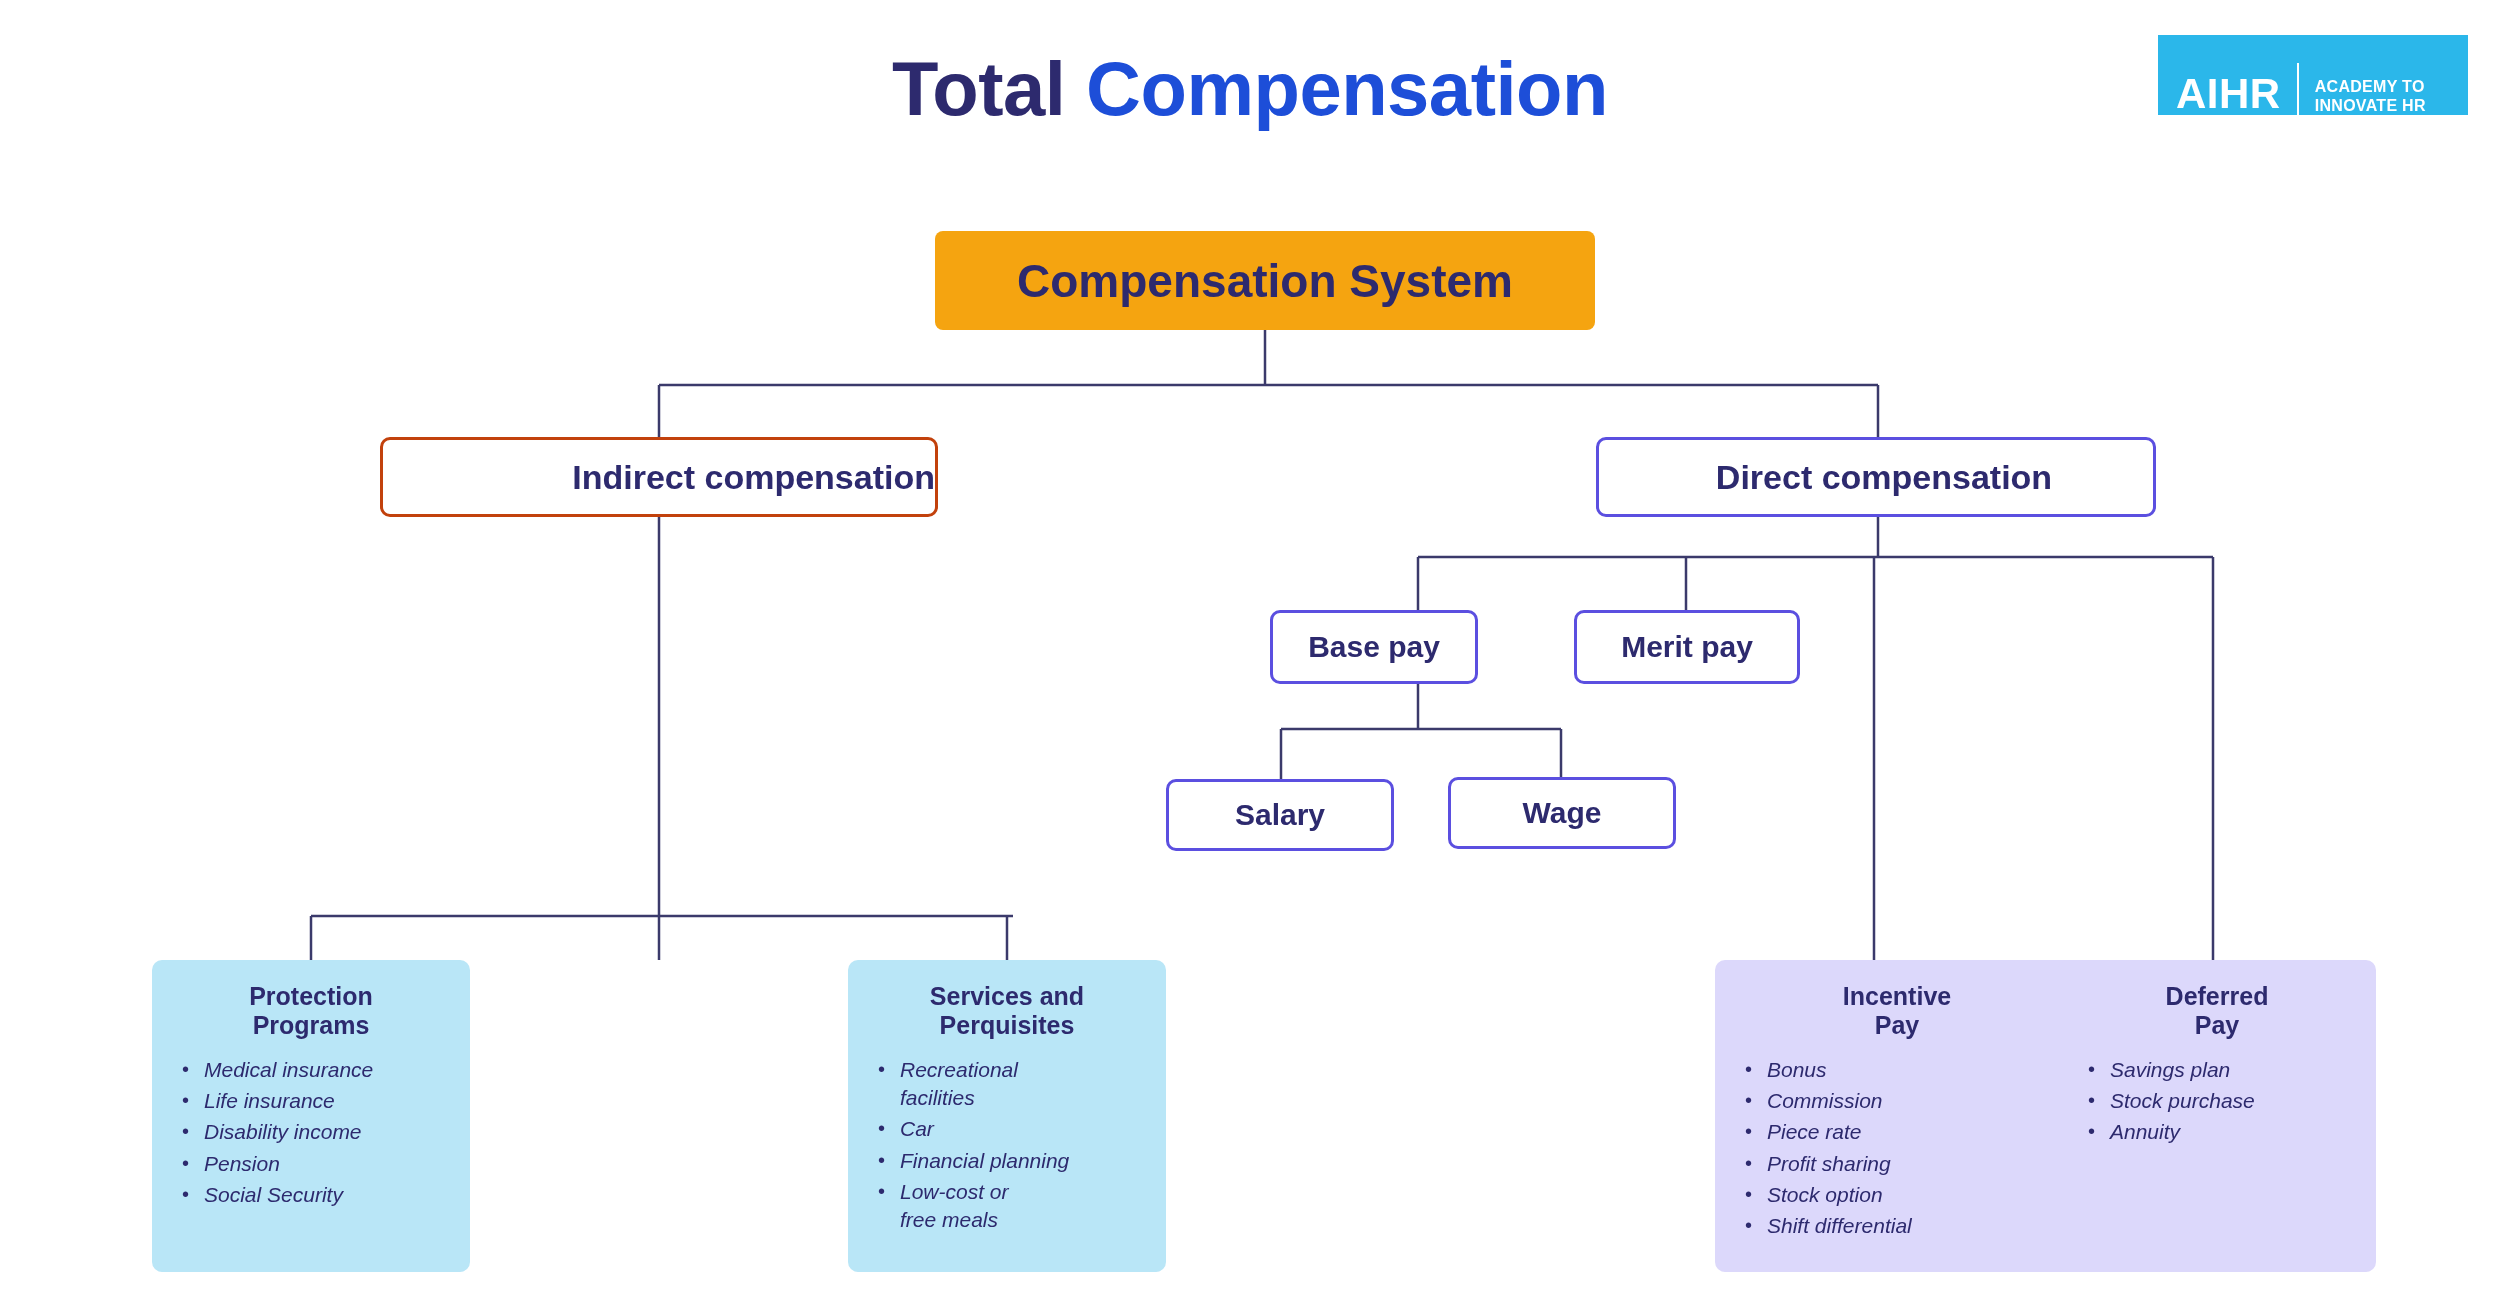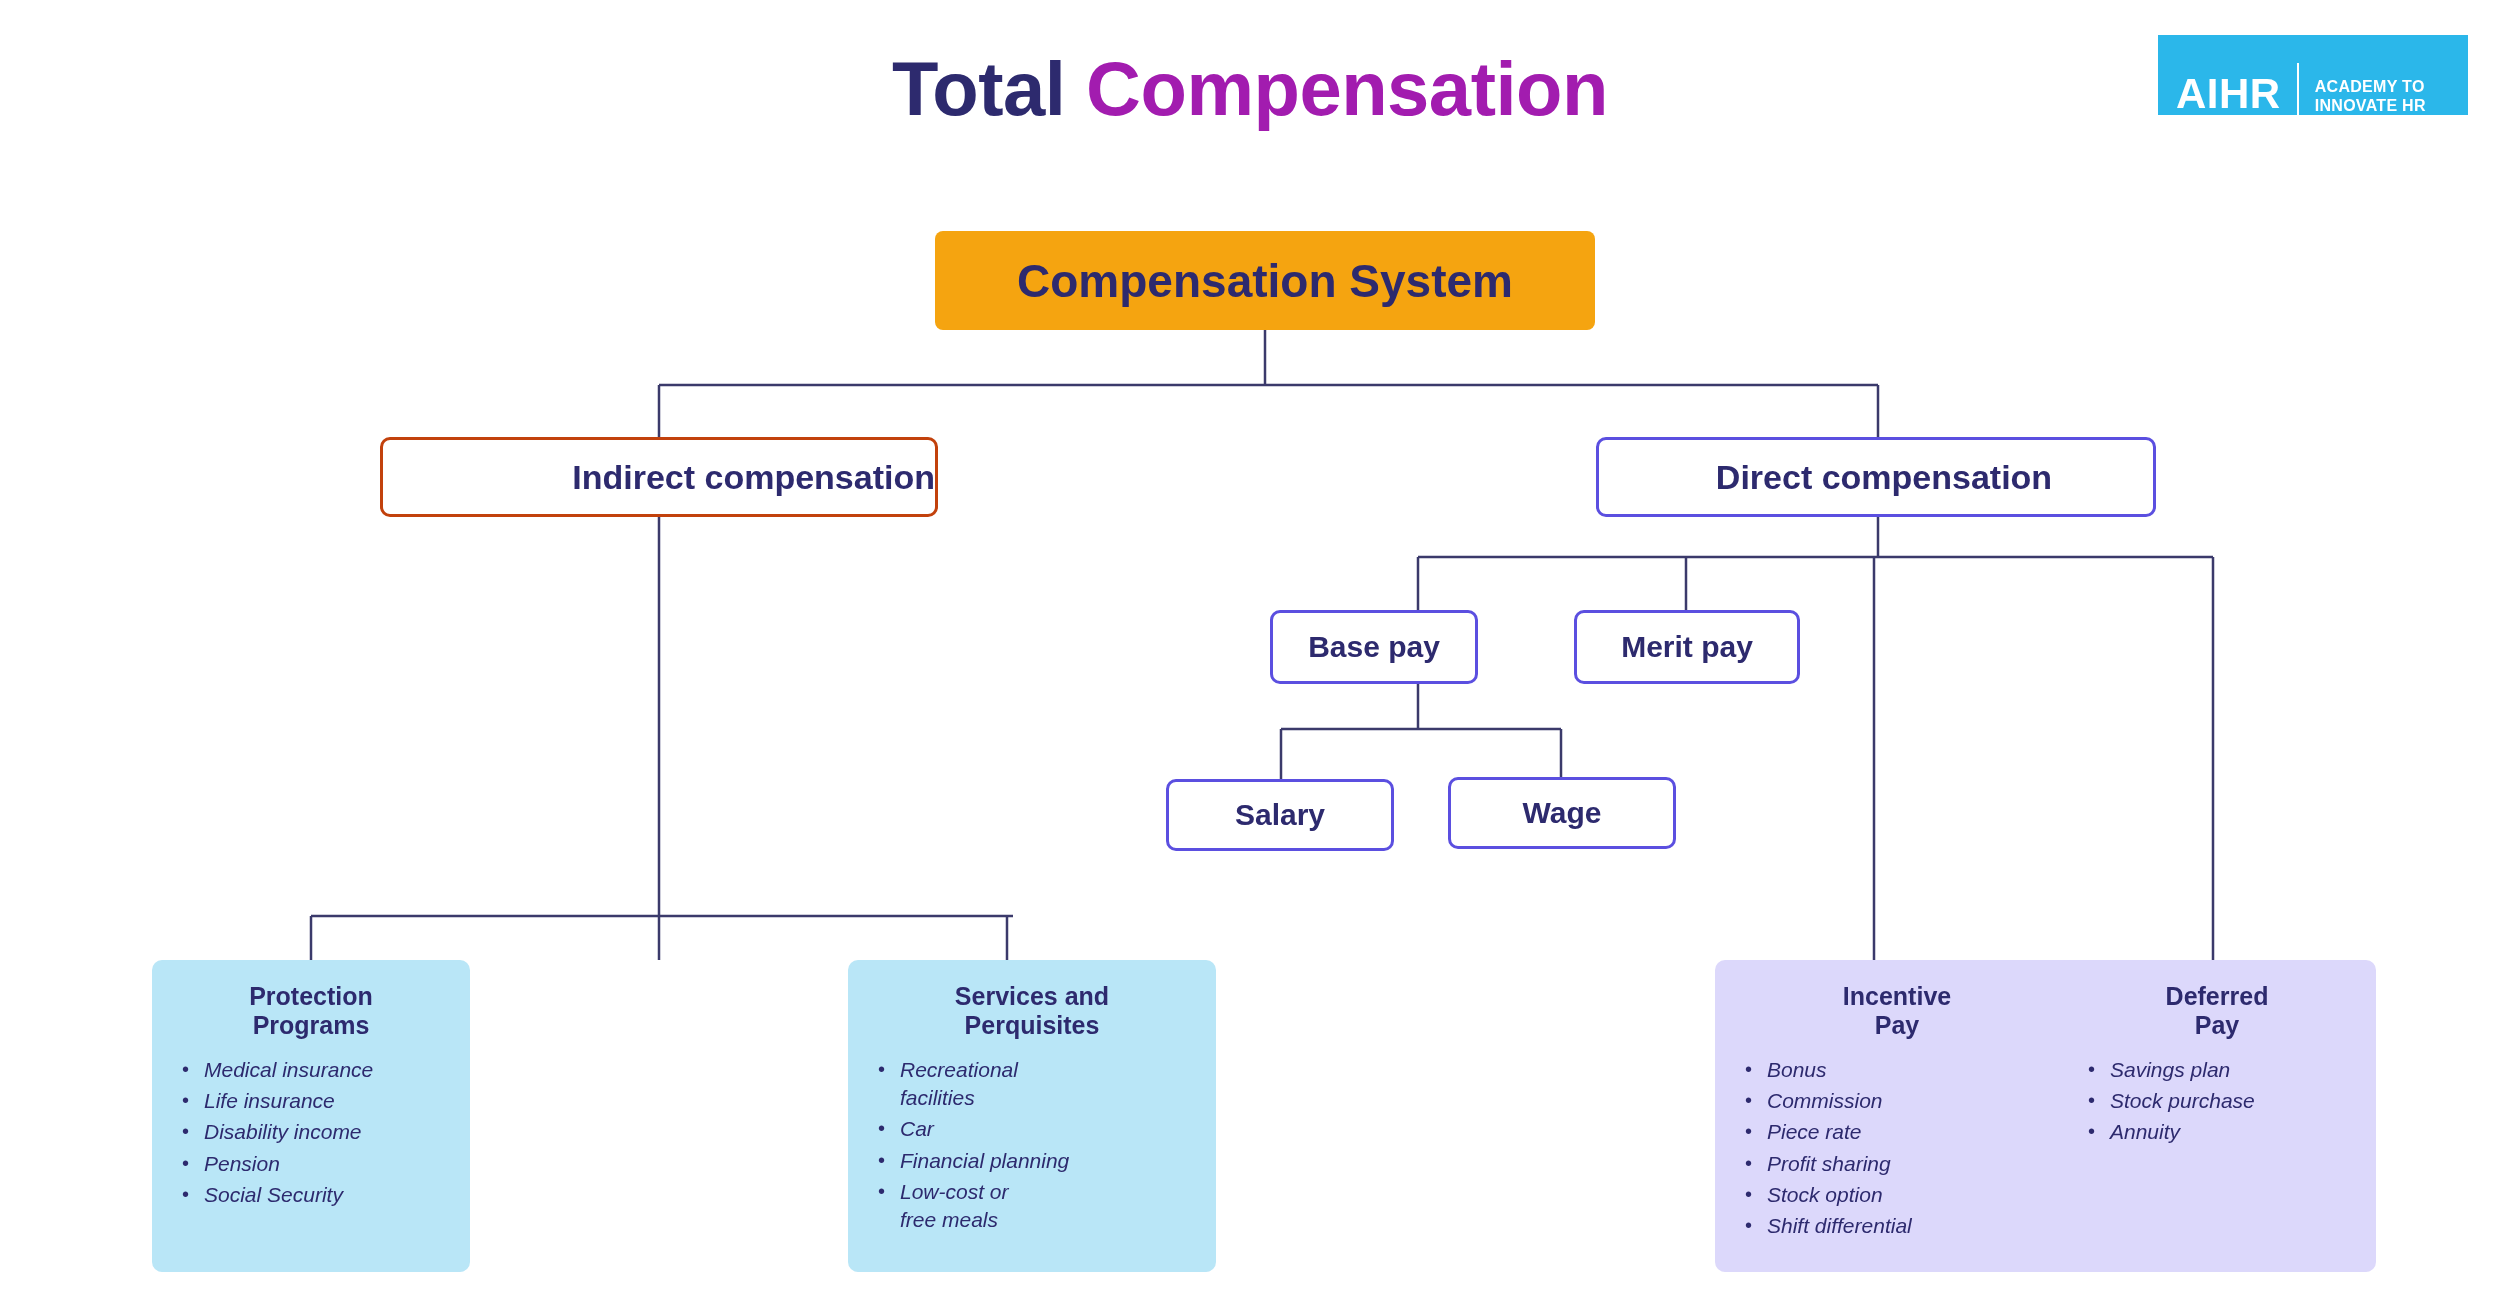--- a/index.html
+++ b/index.html
@@ -26,21 +26,21 @@
     top: 45px;
     left: 0;
     width: 2500px;
     text-align: center;
     font-size: 76px;
     font-weight: bold;
     letter-spacing: -0.5px;
     white-space: nowrap;
   }
   #title .t1 { color: #2d2a6e; }
-  #title .t2 { color: #a21caf; }
+  #title .t2 { color: #1d4ed8; }
 
   
   #logo {
     position: absolute;
     left: 2158px;
     top: 35px;
     width: 310px;
     height: 80px;
     background: #2bb7ea;
     display: flex;
@@ -236,21 +236,21 @@
     <ul>
       <li>Medical insurance</li>
       <li>Life insurance</li>
       <li>Disability income</li>
       <li>Pension</li>
       <li>Social Security</li>
     </ul>
   </div>
 
 
-  <div class="card blue" style="left:848px; top:960px; width:368px; height:312px;">
+  <div class="card blue" style="left:848px; top:960px; width:318px; height:312px;">
     <div class="card-title">Services and
 Perquisites</div>
     <ul>
       <li>Recreational
 facilities</li>
       <li>Car</li>
       <li>Financial planning</li>
       <li>Low-cost or
 free meals</li>
     </ul>

